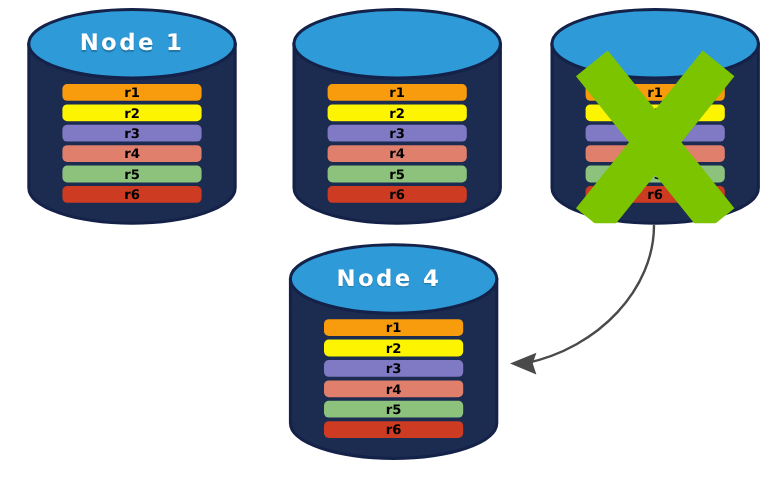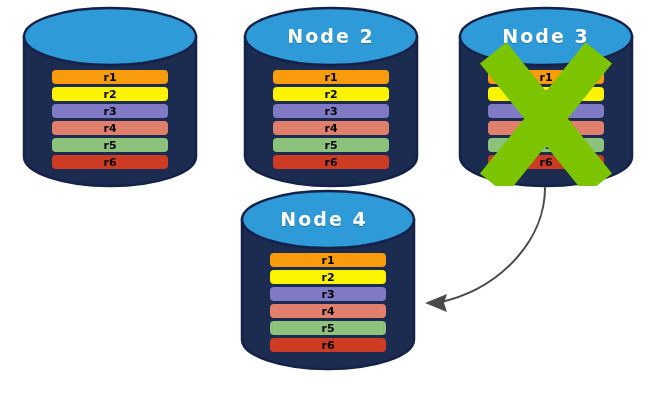--- a/index.html
+++ b/index.html
@@ -81,20 +81,21 @@
 <body style="background: rgb(255, 255, 255);">
 
 <div id="canvas">
 
   <div id="nodes-layer">
       <div class="node" style="left: 22px; top: 6px; width: 176px; height: 180px;">
         <svg class="node-svg" width="176" height="180" viewBox="0 0 176 180">
           <path d="M 2,29.5 L 2,150.5 A 86,29.5 0 0 0 174,150.5 L 174,29.5 A 86,29.5 0 0 1 2,29.5 Z" fill="#1C2B50" stroke="#14224A" stroke-width="2.5"></path>
           <ellipse cx="88" cy="30.5" rx="86" ry="28.5" fill="#2E9BD8" stroke="#14224A" stroke-width="2.5"></ellipse>
         </svg>
+        <div class="node-title" style="top: 18.5px; font-size: 19px;">Node 1</div>
         <div class="rows" style="left: 30px; width: 116px; top: 64px;">
           <div class="row-bar" style="background: rgb(248, 155, 12); height: 14px; margin-bottom: 3px; font-size: 11px;">
             <span>r1</span>
           </div>
           <div class="row-bar" style="background: rgb(252, 244, 0); height: 14px; margin-bottom: 3px; font-size: 11px;">
             <span>r2</span>
           </div>
           <div class="row-bar" style="background: rgb(128, 121, 196); height: 14px; margin-bottom: 3px; font-size: 11px;">
             <span>r3</span>
           </div>
@@ -107,21 +108,20 @@
           <div class="row-bar" style="background: rgb(204, 59, 34); height: 14px; margin-bottom: 3px; font-size: 11px;">
             <span>r6</span>
           </div>
         </div>
       </div>
       <div class="node" style="left: 243px; top: 6px; width: 176px; height: 180px;">
         <svg class="node-svg" width="176" height="180" viewBox="0 0 176 180">
           <path d="M 2,29.5 L 2,150.5 A 86,29.5 0 0 0 174,150.5 L 174,29.5 A 86,29.5 0 0 1 2,29.5 Z" fill="#1C2B50" stroke="#14224A" stroke-width="2.5"></path>
           <ellipse cx="88" cy="30.5" rx="86" ry="28.5" fill="#2E9BD8" stroke="#14224A" stroke-width="2.5"></ellipse>
         </svg>
-        <div class="node-title" style="top: 18.5px; font-size: 19px;">Node 2</div>
         <div class="rows" style="left: 30px; width: 116px; top: 64px;">
           <div class="row-bar" style="background: rgb(248, 155, 12); height: 14px; margin-bottom: 3px; font-size: 11px;">
             <span>r1</span>
           </div>
           <div class="row-bar" style="background: rgb(252, 244, 0); height: 14px; margin-bottom: 3px; font-size: 11px;">
             <span>r2</span>
           </div>
           <div class="row-bar" style="background: rgb(128, 121, 196); height: 14px; margin-bottom: 3px; font-size: 11px;">
             <span>r3</span>
           </div>
@@ -134,21 +134,20 @@
           <div class="row-bar" style="background: rgb(204, 59, 34); height: 14px; margin-bottom: 3px; font-size: 11px;">
             <span>r6</span>
           </div>
         </div>
       </div>
       <div class="node" style="left: 458px; top: 6px; width: 176px; height: 180px;">
         <svg class="node-svg" width="176" height="180" viewBox="0 0 176 180">
           <path d="M 2,29.5 L 2,150.5 A 86,29.5 0 0 0 174,150.5 L 174,29.5 A 86,29.5 0 0 1 2,29.5 Z" fill="#1C2B50" stroke="#14224A" stroke-width="2.5"></path>
           <ellipse cx="88" cy="30.5" rx="86" ry="28.5" fill="#2E9BD8" stroke="#14224A" stroke-width="2.5"></ellipse>
         </svg>
-        <div class="node-title" style="top: 18.5px; font-size: 19px;">Node 3</div>
         <div class="rows" style="left: 30px; width: 116px; top: 64px;">
           <div class="row-bar" style="background: rgb(248, 155, 12); height: 14px; margin-bottom: 3px; font-size: 11px;">
             <span>r1</span>
           </div>
           <div class="row-bar" style="background: rgb(252, 244, 0); height: 14px; margin-bottom: 3px; font-size: 11px;">
             <span>r2</span>
           </div>
           <div class="row-bar" style="background: rgb(128, 121, 196); height: 14px; margin-bottom: 3px; font-size: 11px;">
             <span>r3</span>
           </div>
@@ -160,21 +159,21 @@
           </div>
           <div class="row-bar" style="background: rgb(204, 59, 34); height: 14px; margin-bottom: 3px; font-size: 11px;">
             <span>r6</span>
           </div>
         </div>
         <svg class="xmark" width="176" height="180" viewBox="0 0 176 180" style="left: 0px; top: 0px;">
           <line x1="35.2" y1="46.800000000000004" x2="140.8" y2="178.2" stroke="#7DC400" stroke-width="34"></line>
           <line x1="140.8" y1="46.800000000000004" x2="35.2" y2="178.2" stroke="#7DC400" stroke-width="34"></line>
         </svg>
       </div>
-      <div class="node" style="left: 240px; top: 189px; width: 168px; height: 180px;">
+      <div class="node" style="left: 240px; top: 202px; width: 168px; height: 180px;">
         <svg class="node-svg" width="176" height="180" viewBox="0 0 176 180">
           <path d="M 2,29.5 L 2,150.5 A 86,29.5 0 0 0 174,150.5 L 174,29.5 A 86,29.5 0 0 1 2,29.5 Z" fill="#1C2B50" stroke="#14224A" stroke-width="2.5"></path>
           <ellipse cx="88" cy="30.5" rx="86" ry="28.5" fill="#2E9BD8" stroke="#14224A" stroke-width="2.5"></ellipse>
         </svg>
         <div class="node-title" style="top: 18.5px; font-size: 19px;">Node 4</div>
         <div class="rows" style="left: 30px; width: 116px; top: 64px;">
           <div class="row-bar" style="background: rgb(248, 155, 12); height: 14px; margin-bottom: 3px; font-size: 11px;">
             <span>r1</span>
           </div>
           <div class="row-bar" style="background: rgb(252, 244, 0); height: 14px; margin-bottom: 3px; font-size: 11px;">

